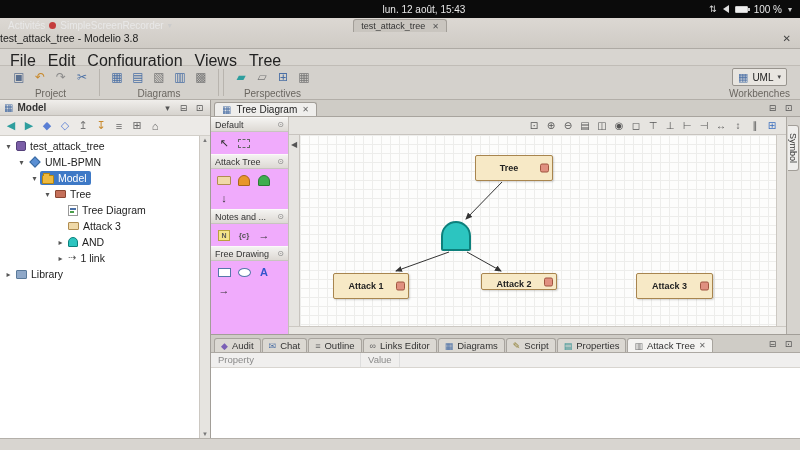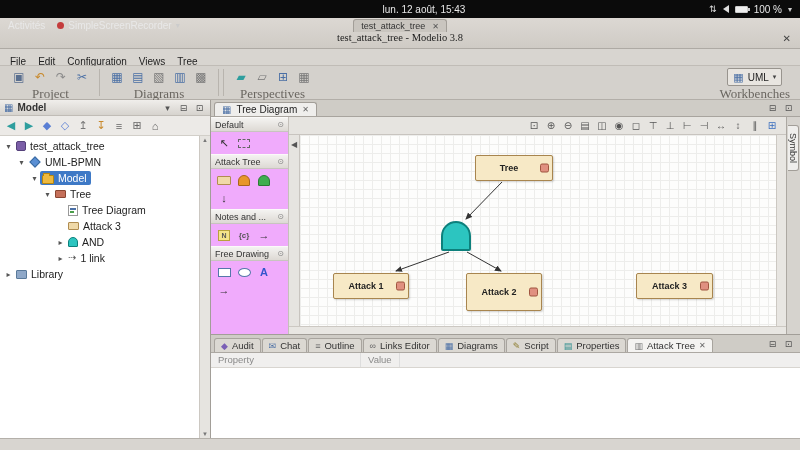--- a/index.html
+++ b/index.html
@@ -2,48 +2,48 @@
 <html><head>
 <meta charset="utf-8">
 <style>
   * { margin:0; padding:0; box-sizing:border-box; }
   html,body { width:800px; height:450px; overflow:hidden; }
   body { font-family:"Liberation Sans","DejaVu Sans",sans-serif; font-size:11px; background:#d8d5d0; color:#222; }
   .screen { width:800px; height:450px; display:flex; flex-direction:column; }
 
   
   .system-bar { height:18px; background:#0b0b0b; color:#e8e8e8; display:flex; align-items:center; font-size:10px; padding:0 8px; position:relative; flex:0 0 auto; }
-  .sb-left { display:flex; align-items:center; gap:12px;margin-top:32px; }
+  .sb-left { display:flex; align-items:center; gap:4px;margin-top:32px; }
   .sb-app { display:flex; align-items:center; gap:4px; }
   .rec-dot { width:7px; height:7px; border-radius:50%; background:#c43c3c; display:inline-block; }
   .sb-clock { position:absolute; left:50%; transform:translateX(-50%);padding-left:48px; }
   .sb-right { margin-left:auto; display:flex; align-items:center; gap:6px; }
   .tray-glyph { font-size:9px; color:#ddd; }
   .speaker { width:0; height:0; border-top:4px solid transparent; border-bottom:4px solid transparent; border-right:6px solid #ddd; display:inline-block; }
   .battery { width:13px; height:7px; border:1px solid #ccc; border-radius:1px; background:#eee; position:relative; display:inline-block; }
   .battery::after { content:""; position:absolute; right:-3px; top:1px; width:2px; height:3px; background:#ccc; }
   .caret { font-size:8px; color:#ccc; }
 
   
   .title-area { background:linear-gradient(#dcd8d3,#cfcbc5); border-bottom:1px solid #aeaaa4; flex:0 0 auto; }
   .tab-row { height:14px; display:flex; justify-content:center; align-items:flex-end; }
   .window-tab { font-size:9px; color:#333; background:#c9c5bf; border:1px solid #a29e98; border-bottom:none; border-radius:3px 3px 0 0; padding:0 7px; height:13px; display:flex; align-items:center; gap:7px; }
   .tab-close { font-size:8px; color:#555; }
-  .title-row { height:16px; position:relative; text-align:center; font-size:10.5px; color:#1c1c1c;font-family:Liberation Serif, serif; }
+  .title-row { height:16px; position:relative; font-size:10.5px; color:#1c1c1c; }
   .win-close { position:absolute; right:9px; top:1px; font-size:10px; color:#444; cursor:default; }
 
   
   .menu-bar { height:17px; background:#d8d5d0; border-bottom:1px solid #c0bcb6; display:flex; align-items:center; padding:0 4px; flex:0 0 auto; }
-  .menu-item { padding:1px 6px; font-size:10px; color:#222;margin-top:8px; }
+  .menu-item { padding:1px 6px; font-size:16px; color:#222;margin-top:8px; }
 
   
   .toolbar { height:34px; background:#d4d1cc; border-bottom:1px solid #b2aea8; display:flex; align-items:stretch; padding:0 4px; flex:0 0 auto; }
   .tb-group { display:flex; flex-direction:column; align-items:center; justify-content:space-between; padding:2px 6px 1px; }
   .tb-icons { display:flex; align-items:center; gap:3px; }
-  .tb-caption { font-size:13px; color:#6a6660; line-height:9px;font-family:Liberation Serif, serif; }
+  .tb-caption { font-size:10px; color:#6a6660; line-height:9px; }
   .icon-btn { width:18px; height:18px; display:inline-flex; align-items:center; justify-content:center; font-size:12px; color:#555; border-radius:2px; }
   .tb-sep { width:1px; background:#b8b4ae; margin:3px 2px; }
   .search-input { width:62px; height:16px; border:1px solid #8d8983; background:#fff; font-size:10px; padding:0 3px; }
   .combo-btn { width:13px; height:16px; border:1px solid #8d8983; border-left:none; background:#e4e1dc; font-size:7px; display:inline-flex; align-items:center; justify-content:center; color:#444; }
   .lens { width:8px; height:8px; border:2px solid #4a6fa5; border-radius:50%; position:relative; display:inline-block; }
   .lens::after { content:""; position:absolute; width:5px; height:2px; background:#4a6fa5; transform:rotate(45deg); left:6px; top:8px; }
   .tb-right { margin-left:auto; display:flex; }
   .combo { display:flex; align-items:center; gap:4px; border:1px solid #989younger items removed4;} 
   .combo { display:flex; align-items:center; gap:4px; border:1px solid #98948e; background:#e8e5e0; padding:0 5px; height:18px; font-size:10px; border-radius:2px; }
   .combo .ci { color:#4a6fa5; font-size:11px; }
@@ -438,21 +438,21 @@
               </div>
               <div class="canvas" id="canvas">
                   <div class="node" style="left: 175px; top: 20px; width: 78px; height: 26px; background: rgb(247, 233, 198); border-color: rgb(168, 133, 78);">
                     <span class="node-label">Tree</span>
                     <span class="node-badge" style="background: rgb(224, 144, 128); border-color: rgb(160, 85, 64);"></span>
                   </div>
                   <div class="node" style="left: 33px; top: 138px; width: 76px; height: 26px; background: rgb(247, 233, 198); border-color: rgb(168, 133, 78);">
                     <span class="node-label">Attack 1</span>
                     <span class="node-badge" style="background: rgb(224, 144, 128); border-color: rgb(160, 85, 64);"></span>
                   </div>
-                  <div class="node" style="left: 166px; top: 138px; width: 76px; height: 38px; background: rgb(247, 233, 198); border-color: rgb(168, 133, 78);">
+                  <div class="node" style="left: 181px; top: 138px; width: 76px; height: 17px; background: rgb(247, 233, 198); border-color: rgb(168, 133, 78); align-items: flex-end;">
                     <span class="node-label">Attack 2</span>
                     <span class="node-badge" style="background: rgb(224, 144, 128); border-color: rgb(160, 85, 64);"></span>
                   </div>
                   <div class="node" style="left: 336px; top: 138px; width: 77px; height: 26px; background: rgb(247, 233, 198); border-color: rgb(168, 133, 78);">
                     <span class="node-label">Attack 3</span>
                     <span class="node-badge" style="background: rgb(224, 144, 128); border-color: rgb(160, 85, 64);"></span>
                   </div>
                   <div class="gate" style="left: 141px; top: 86px; width: 30px; height: 30px; background: rgb(44, 197, 192); border-color: rgb(13, 128, 124);"></div>
                   <svg class="edges">
                     <defs>

